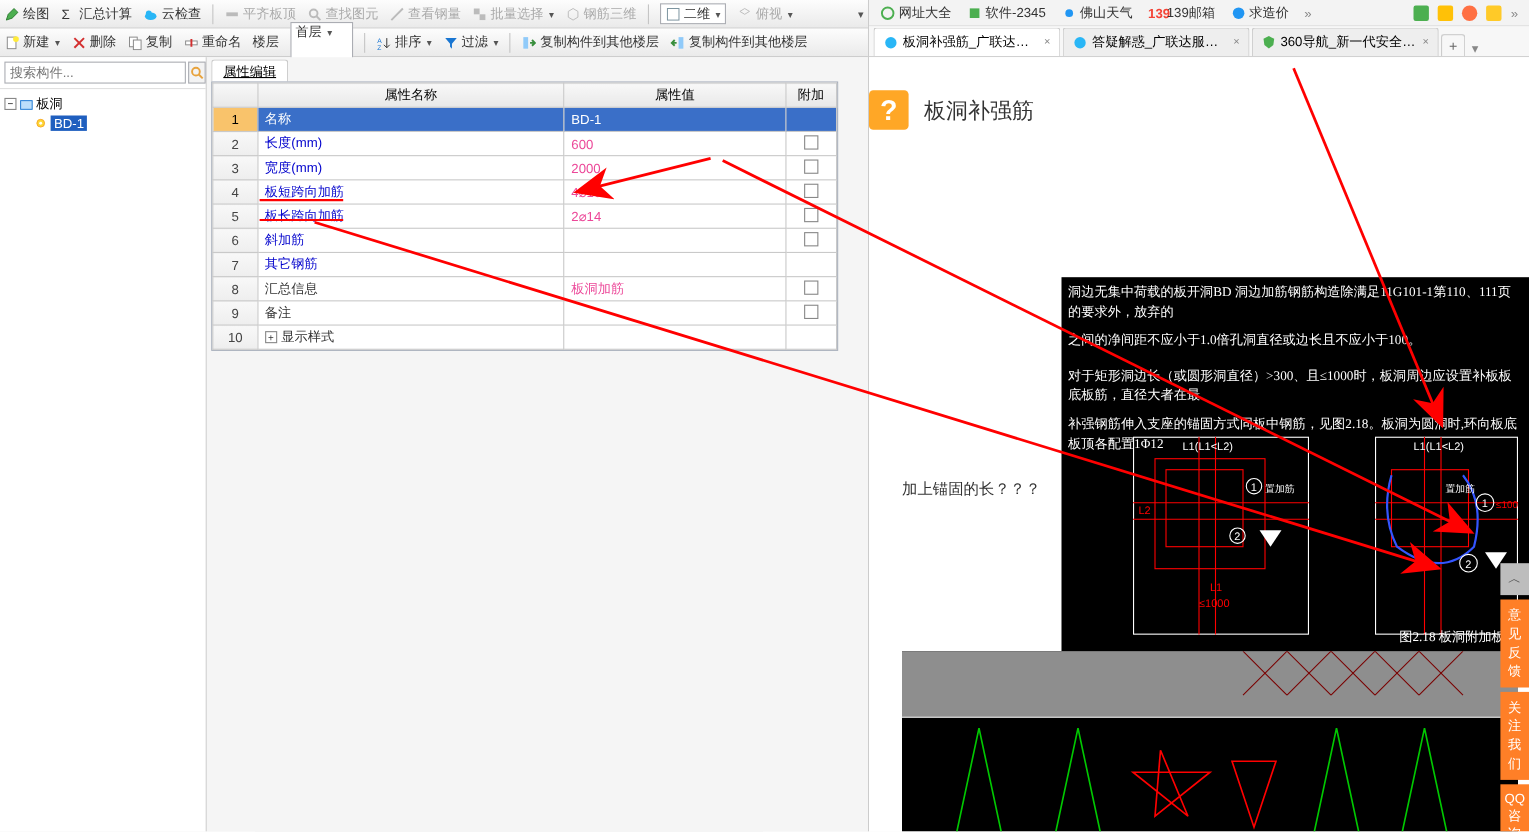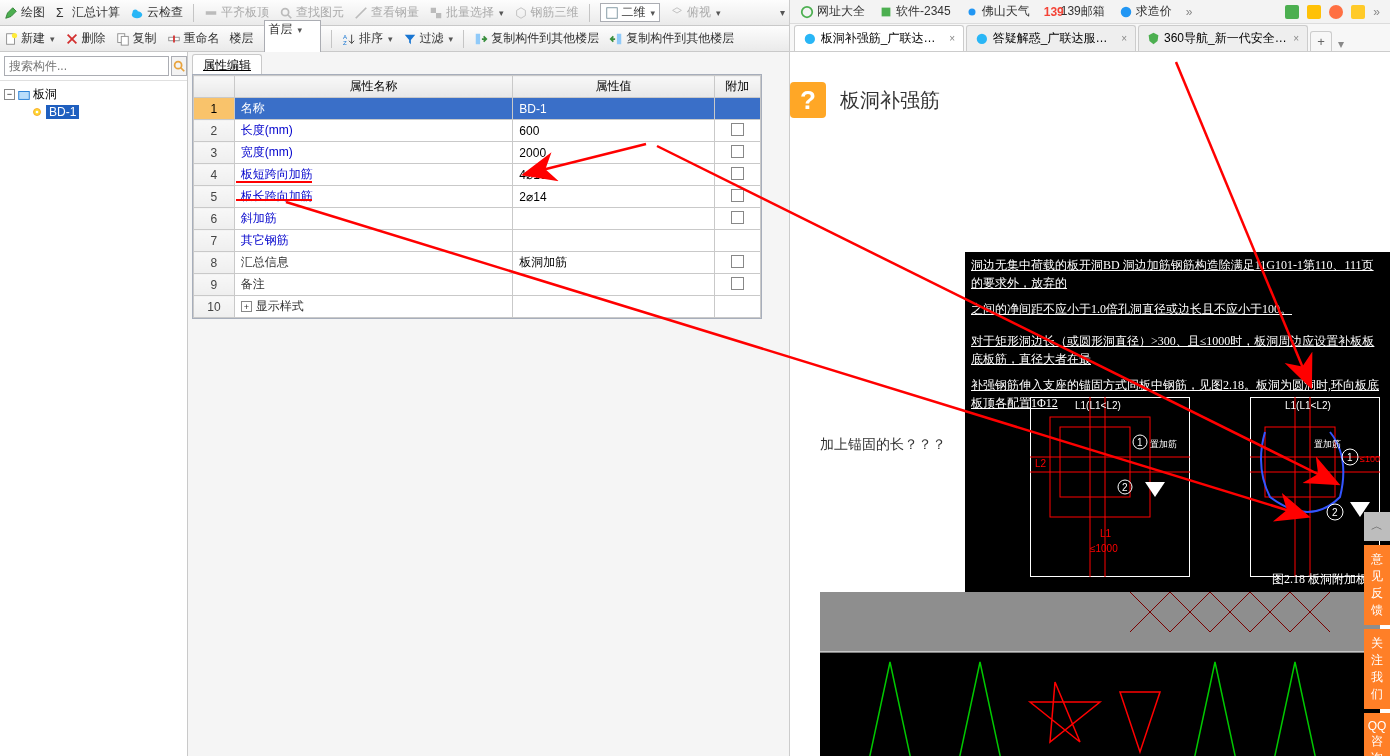--- a/index.html
+++ b/index.html
@@ -144,21 +144,21 @@
     text-align: center;
     background: linear-gradient(#f8f8f8,#eeeeee);
     color: #444;
   }
   .row-num.sel {
     background: #f9c36b;
     color: #000;
   }
   .name-col { width: 180px; color: #0000cc; }
   .name-col.plain { color: #333; }
-  .val-col { width: 130px; color: #000000; }
+  .val-col { width: 130px; color: #ec4899; }
   .chk-col { width: 30px; text-align: center; }
   tr.sel td.name-col, tr.sel td.val-col, tr.sel td.chk-col {
     background: #3a6fc8; color: #fff;
   }
   tr.sel td.name-col { color: #fff; }
   .chk {
     width: 13px; height: 13px;
     border: 1px solid #888;
     display: inline-block;
     background: #fff;
@@ -285,21 +285,20 @@
     color: #fff;
     font-size: 11px;
     overflow: hidden;
   }
   .cadtext {
     color: #fff;
     font-family: SimSun, serif;
     font-size: 12px;
     padding: 4px 6px;
     line-height: 1.5;
-    text-decoration: underline;
   }
   .cadfig {
     position: absolute;
     width: 160px;
     height: 180px;
     top: 145px;
   }
   .cadfig .outer {
     position: absolute;
     border: 1px solid #fff;

